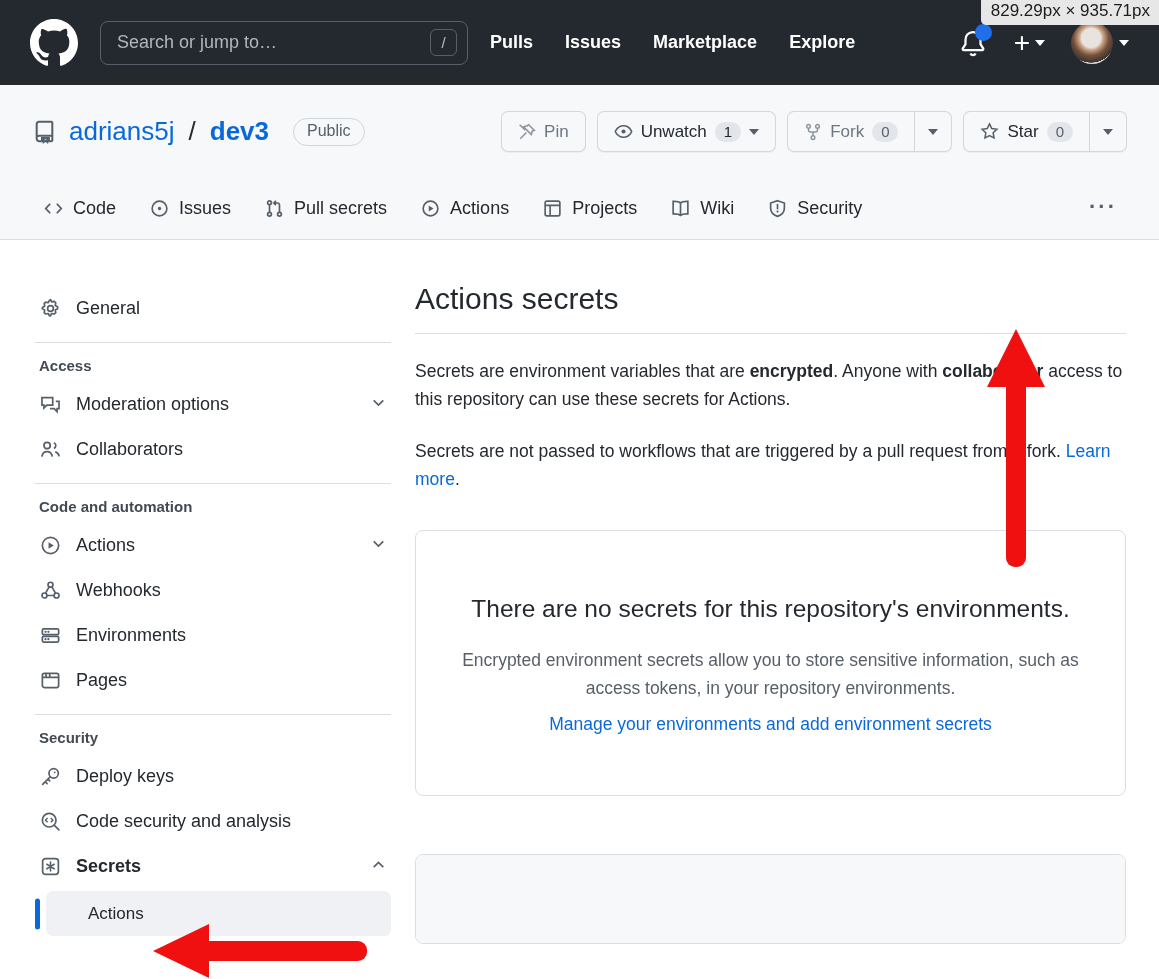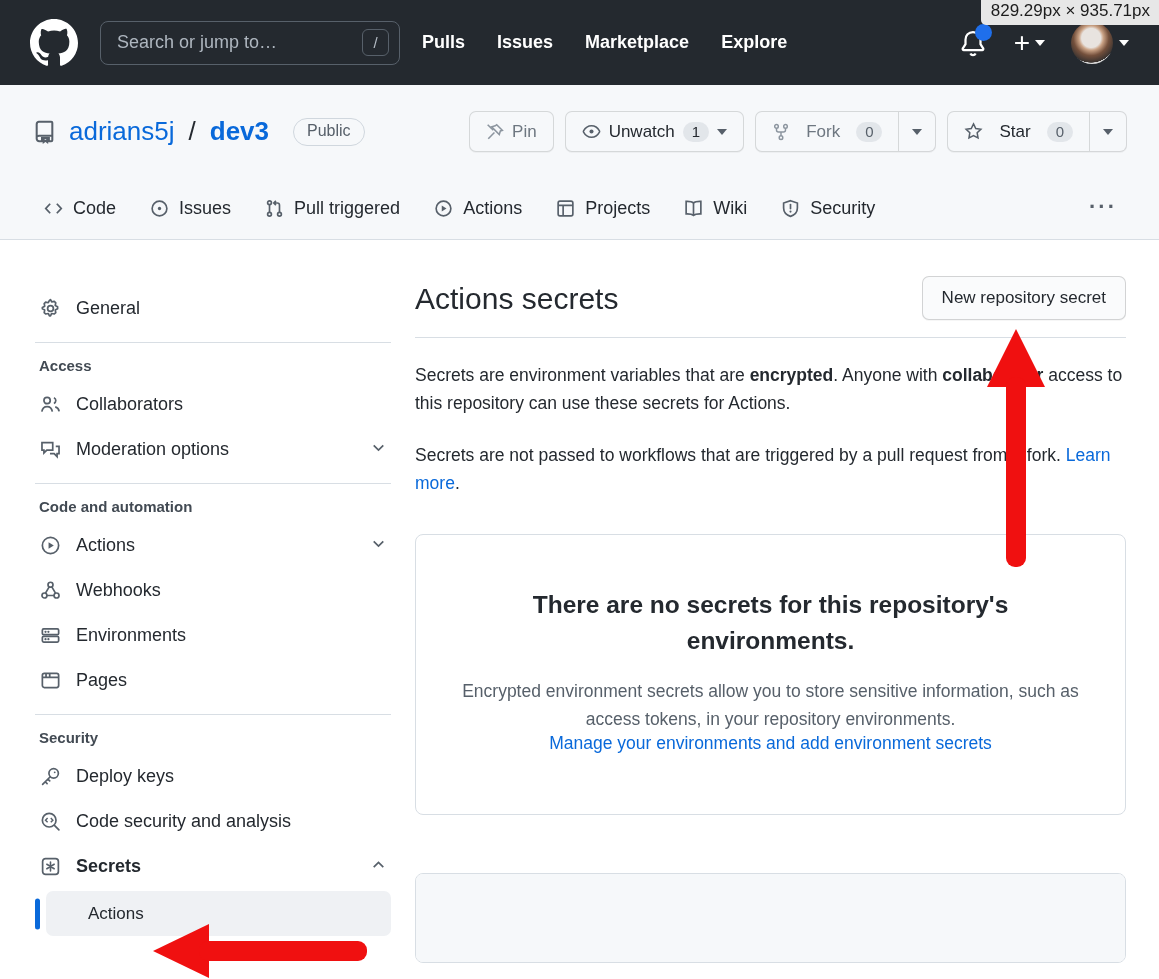--- a/index.html
+++ b/index.html
@@ -8,21 +8,21 @@
     font-family: "Liberation Sans", sans-serif;
     background:#ffffff; color:#24292f; overflow:hidden; position:relative;
   }
   
   .topbar {
     height:85px; background:#24292f; display:flex; align-items:center;
     padding:0 30px; gap:22px;
   }
   .gh-logo { width:48px; height:48px; flex:0 0 auto; cursor:pointer; }
   .searchbox {
-    width:300px; height:44px; border:1px solid #57606a; border-radius:8px;
+    width:368px; height:44px; border:1px solid #57606a; border-radius:8px;
     display:flex; align-items:center; padding:0 10px 0 16px; color:#b6bec7;
     font-size:18px; background:transparent; cursor:text;
   }
   .searchbox input {
     flex:1; background:transparent; border:none; outline:none;
     color:#c6ccd2; font-size:18px; font-family:inherit;
   }
   .searchbox input::placeholder { color:#aeb6bf; }
   .slash-key {
     width:27px; height:27px; border:1px solid #57606a; border-radius:6px;
@@ -74,21 +74,21 @@
     box-shadow:0 1px 0 rgba(27,31,36,0.04);
   }
   .btn .muted { color:#6e7781; }
   .btn .icon { color:#57606a; }
   .count-pill {
     background:rgba(175,184,193,0.28); border-radius:2em; font-size:15px;
     padding:1px 9px 2px; color:#24292f;
   }
   .count-pill.zero { color:#57606a; }
   .split { display:flex; }
-  .split .btn.left { border-top-right-radius:0; border-bottom-right-radius:0;gap:16px; }
+  .split .btn.left { border-top-right-radius:0; border-bottom-right-radius:0; }
   .split .btn.right {
     border-top-left-radius:0; border-bottom-left-radius:0; border-left:none;
     padding:0 13px;
   }
   .btn .caret { border-top-color:#57606a; }
   
   .tabs {
     position:absolute; left:34px; right:36px; bottom:0;
     display:flex; align-items:center; gap:14px;
   }
@@ -139,26 +139,26 @@
   .panel {
     border:1px solid #d8dee4; border-radius:8px; margin-top:37px; overflow:hidden;
     background:#ffffff;
   }
   .panel-header {
     background:#f6f8fa; border-bottom:1px solid #d8dee4;
     padding:24px 22px; font-size:17.5px; font-weight:bold; color:#24292f;
   }
   .panel-body { text-align:center; padding:52px 40px 60px; }
   .empty-title {
-    font-size:24.5px; font-weight:bold; line-height:1.45;
-    max-width:660px; margin:0 auto; color:#24292f;
+    font-size:24.5px; font-weight:normal; line-height:1.45;
+    max-width:660px; margin:8px auto; color:#24292f;
   }
   .empty-desc {
     font-size:17.5px; line-height:1.6; color:#57606a;
-    max-width:640px; margin:19px auto 0;
+    max-width:640px; margin:19px auto 12px;
   }
   .manage-link {
     display:inline-block; font-size:17.5px;
     color:#0969da; text-decoration:none; cursor:pointer;
   }
   .panel.stub { margin-top:58px; height:90px; }
   .panel.stub .panel-header { height:100%; border-bottom:none; }
   
   .anno { position:absolute; z-index:50; pointer-events:none; }
   .arrow-up { left:985px; top:329px; }
@@ -284,21 +284,21 @@
         </svg>
       <span>Issues</span>
     </div>
     <div class="tab">
       <svg class="icon" width="19" height="19" viewBox="0 0 16 16" fill="none" stroke="currentColor" stroke-width="1.4">
           <circle cx="3.8" cy="3.2" r="1.6"></circle>
           <circle cx="3.8" cy="12.8" r="1.6"></circle>
           <circle cx="12.2" cy="12.8" r="1.6"></circle>
           <path d="M3.8 4.8v6.4M9.2 1.6l-1.8 1.8 1.8 1.8M8 3.4h2.4c1 0 1.8.8 1.8 1.8v6"></path>
         </svg>
-      <span>Pull triggered</span>
+      <span>Pull secrets</span>
     </div>
     <div class="tab">
       <svg class="icon" width="19" height="19" viewBox="0 0 16 16" fill="none" stroke="currentColor" stroke-width="1.4">
           <circle cx="8" cy="8" r="6.2"></circle>
           <path d="M6.5 5.5v5l4-2.5z" fill="currentColor" stroke="none"></path>
         </svg>
       <span>Actions</span>
     </div>
     <div class="tab">
       <svg class="icon" width="19" height="19" viewBox="0 0 16 16" fill="none" stroke="currentColor" stroke-width="1.4">
@@ -333,44 +333,44 @@
           <circle cx="8" cy="8" r="2.2"></circle>
           <path d="M8 1.2l.9 1.8 2-.4 1.1 1.1-.4 2 1.8.9v1.6l-1.8.9.4 2-1.1 1.1-2-.4-.9 1.8H7.2l-.9-1.8-2 .4-1.1-1.1.4-2-1.8-.9V7.2l1.8-.9-.4-2 1.1-1.1 2 .4.9-1.8z" stroke-linejoin="round"></path>
         </svg>
     </span>
     <span>General</span>
   </div>
 
   <div class="side-divider"></div>
 
   <div class="side-section-header">Access</div>
-  <div class="side-item">
-    <span class="icon">
-      <svg width="21" height="21" viewBox="0 0 16 16" fill="none" stroke="currentColor" stroke-width="1.3">
-          <circle cx="5.4" cy="5" r="2.4"></circle>
-          <path d="M1.4 13.4c.4-2.4 2-3.8 4-3.8s3.6 1.4 4 3.8"></path>
-          <path d="M10.6 2.8a2.4 2.4 0 0 1 0 4.4M11.6 9.8c1.6.4 2.7 1.7 3 3.4"></path>
-        </svg>
-    </span>
-    <span>Collaborators</span>
-  </div>
   <div class="side-item">
     <span class="icon">
       <svg width="21" height="21" viewBox="0 0 16 16" fill="none" stroke="currentColor" stroke-width="1.3">
           <path d="M1.5 2.8h8.2v5.6H5.2L3 10.6V8.4H1.5z"></path>
           <path d="M12 5.6h2.5v5.6H13v2.2l-2.2-2.2H7.6"></path>
         </svg>
     </span>
     <span>Moderation options</span>
     <span class="chev">
       <svg width="17" height="17" viewBox="0 0 16 16" fill="none" stroke="currentColor" stroke-width="1.6">
           <path d="M3.5 6l4.5 4.5L12.5 6"></path>
         </svg>
     </span>
   </div>
+  <div class="side-item">
+    <span class="icon">
+      <svg width="21" height="21" viewBox="0 0 16 16" fill="none" stroke="currentColor" stroke-width="1.3">
+          <circle cx="5.4" cy="5" r="2.4"></circle>
+          <path d="M1.4 13.4c.4-2.4 2-3.8 4-3.8s3.6 1.4 4 3.8"></path>
+          <path d="M10.6 2.8a2.4 2.4 0 0 1 0 4.4M11.6 9.8c1.6.4 2.7 1.7 3 3.4"></path>
+        </svg>
+    </span>
+    <span>Collaborators</span>
+  </div>
 
   <div class="side-divider"></div>
 
   <div class="side-section-header">Code and automation</div>
   <div class="side-item">
     <span class="icon">
       <svg width="21" height="21" viewBox="0 0 16 16" fill="none" stroke="currentColor" stroke-width="1.3">
           <circle cx="8" cy="8" r="6.2"></circle>
           <path d="M6.5 5.5v5l4-2.5z" fill="currentColor" stroke="none"></path>
         </svg>
@@ -454,21 +454,20 @@
     <span class="active-bar"></span>
     <div class="side-subitem">
       <span>Actions</span>
     </div>
   </div>
 </div>
 
 <div class="content">
   <div class="content-head">
     <h1 class="page-title">Actions secrets</h1>
-    <button class="new-secret-btn">New repository secret</button>
   </div>
   <div class="head-rule"></div>
 
   <p class="desc"><span>Secrets are environment variables that are </span><b>encrypted</b><span>. Anyone with </span><b>collaborator</b><span> access to this repository can use these secrets for Actions.</span></p>
 
   <p class="desc"><span>Secrets are not passed to workflows that are triggered by a pull request from a fork. </span><a class="inline-link">Learn more</a><span>.</span></p>
 
   <div class="panel">
     <div class="panel-body">
       <div class="empty-title">There are no secrets for this repository's environments.</div>

